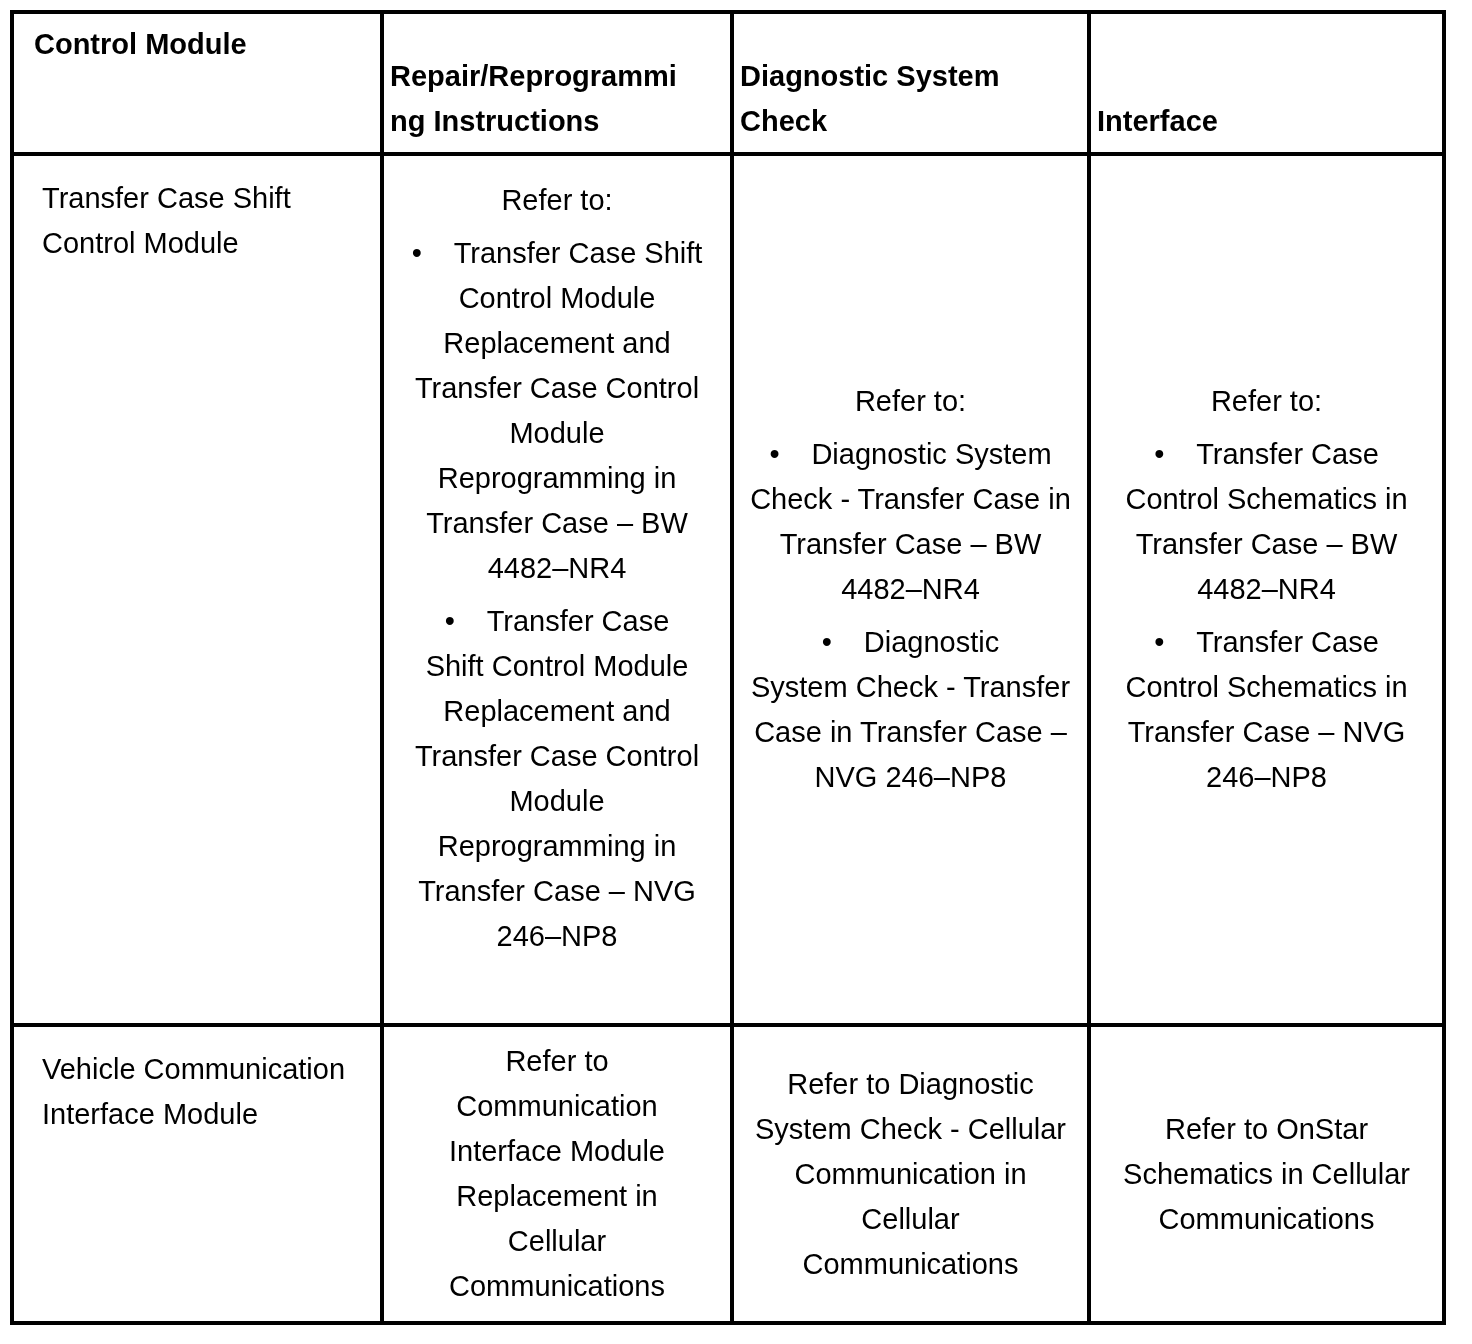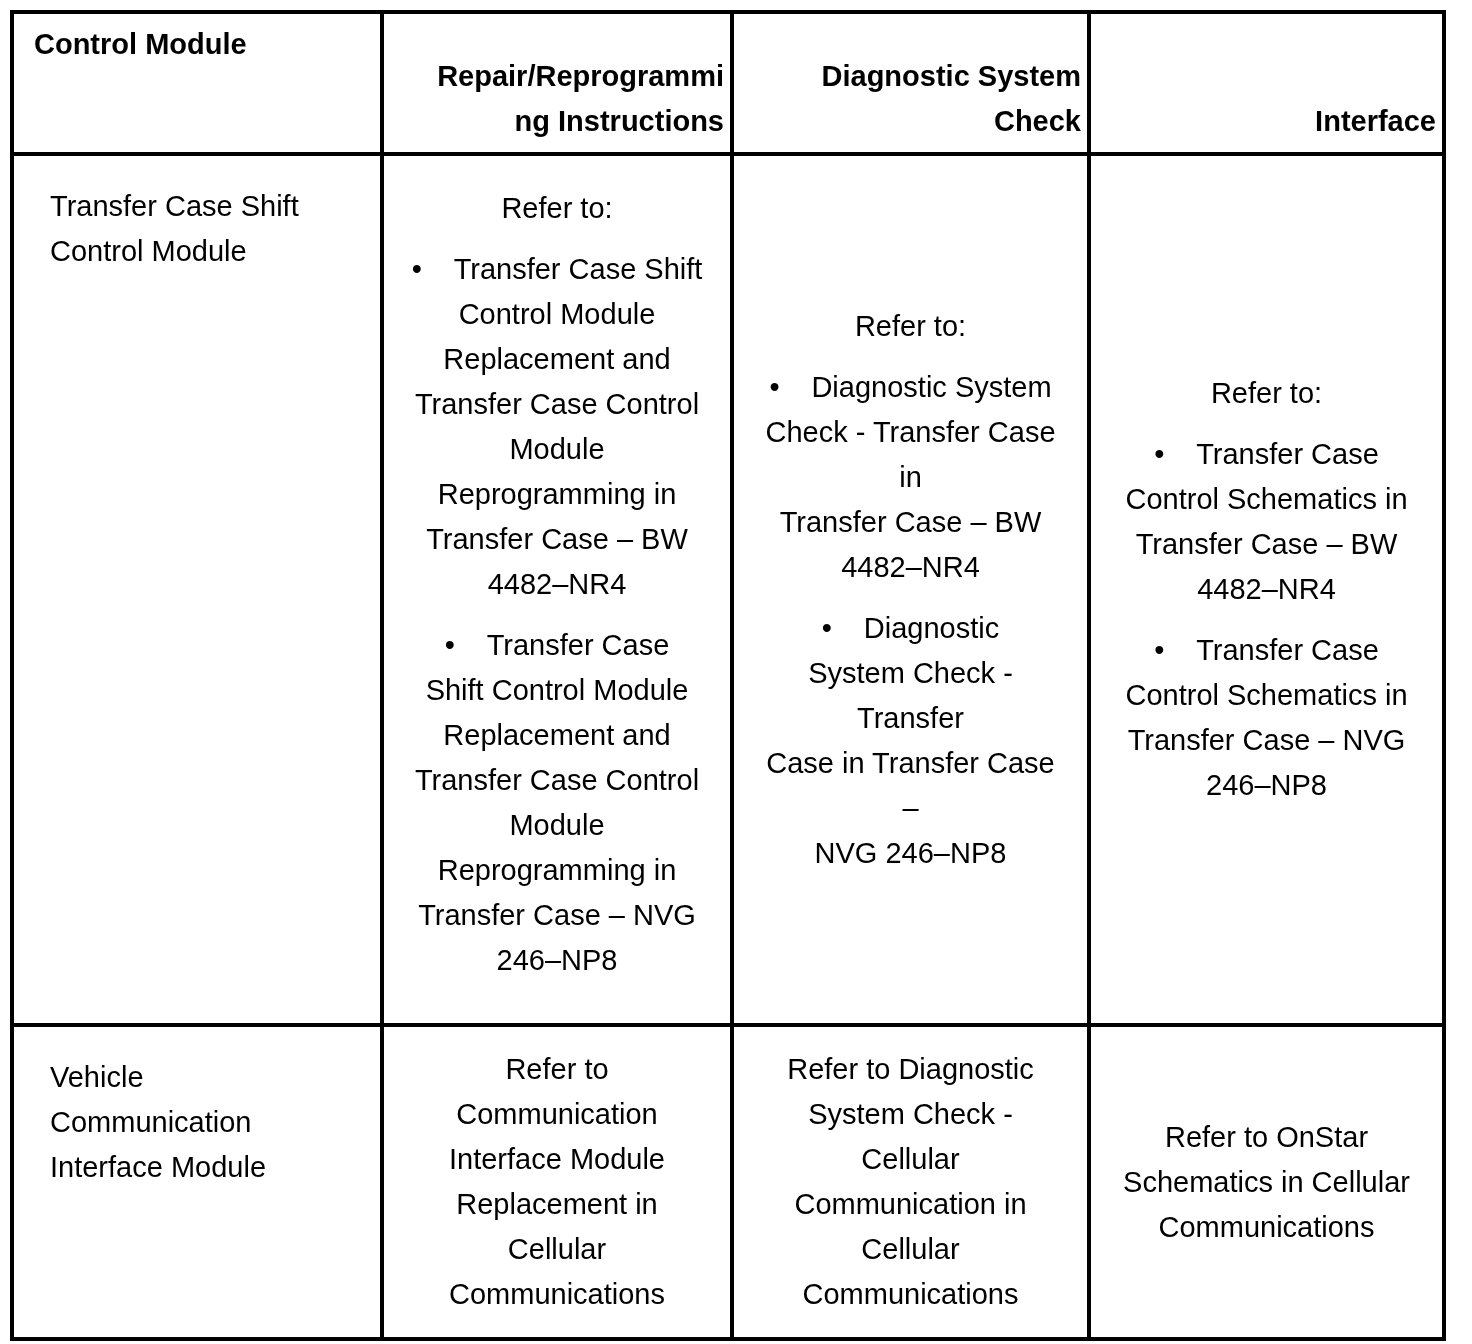--- a/index.html
+++ b/index.html
@@ -26,21 +26,21 @@
     line-height: 45px;
     overflow: hidden;
     word-wrap: break-word;
   }
   .doc-table thead tr { height: 142px; }
   .doc-table tr.r0 { height: 871px; }
   .doc-table tr.r1 { height: 294px; }
 
   .doc-table th {
     font-weight: bold;
-    text-align: right;
+    text-align: left;
     vertical-align: bottom;
     padding: 4px 6px 8px 6px;
   }
   .doc-table th.c0 {
     text-align: left;
     vertical-align: top;
     padding: 8px 18px 8px 20px;
   }
   .doc-table td {
     text-align: center;
@@ -49,21 +49,21 @@
   }
   .doc-table td.c0 {
     text-align: left;
     vertical-align: top;
     padding: 12px 16px 12px 20px;
   }
   .doc-table tr.r0 td.c1 {
     vertical-align: top;
     padding-top: 14px;
   }
-  .para { margin: 16px; }
+  .para { margin: 8px; }
   .blt {
     display: inline-block;
     width: 42px;
     text-align: left;
   }
 </style>
 </head>
 <body>
 
 <table class="doc-table">

